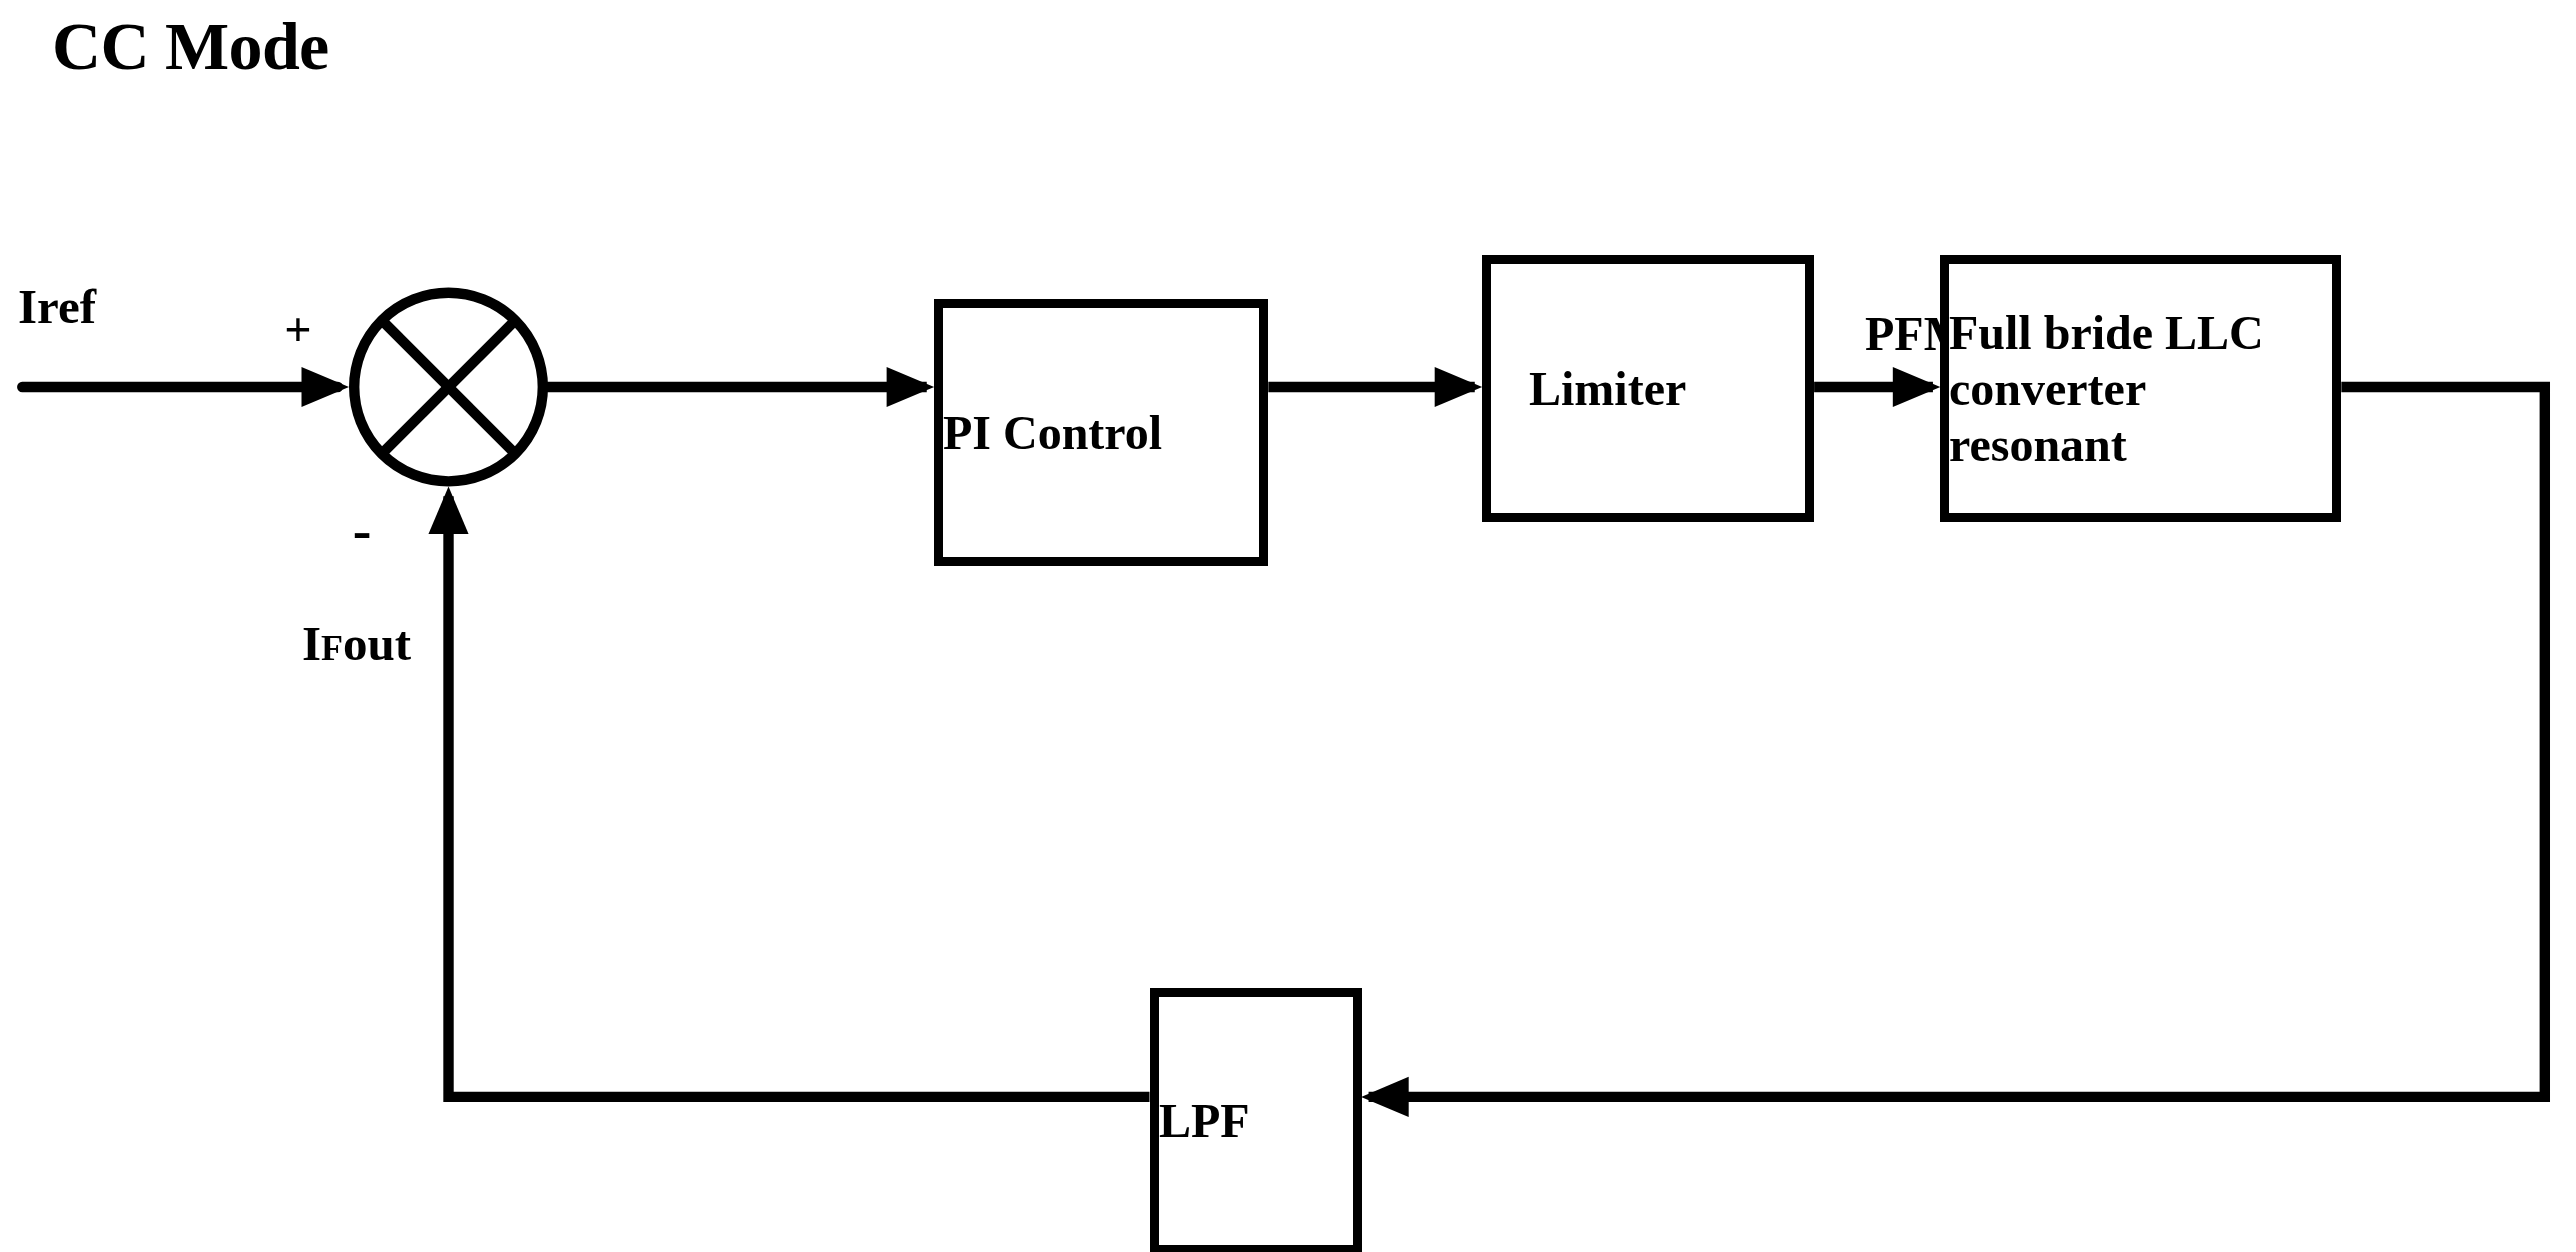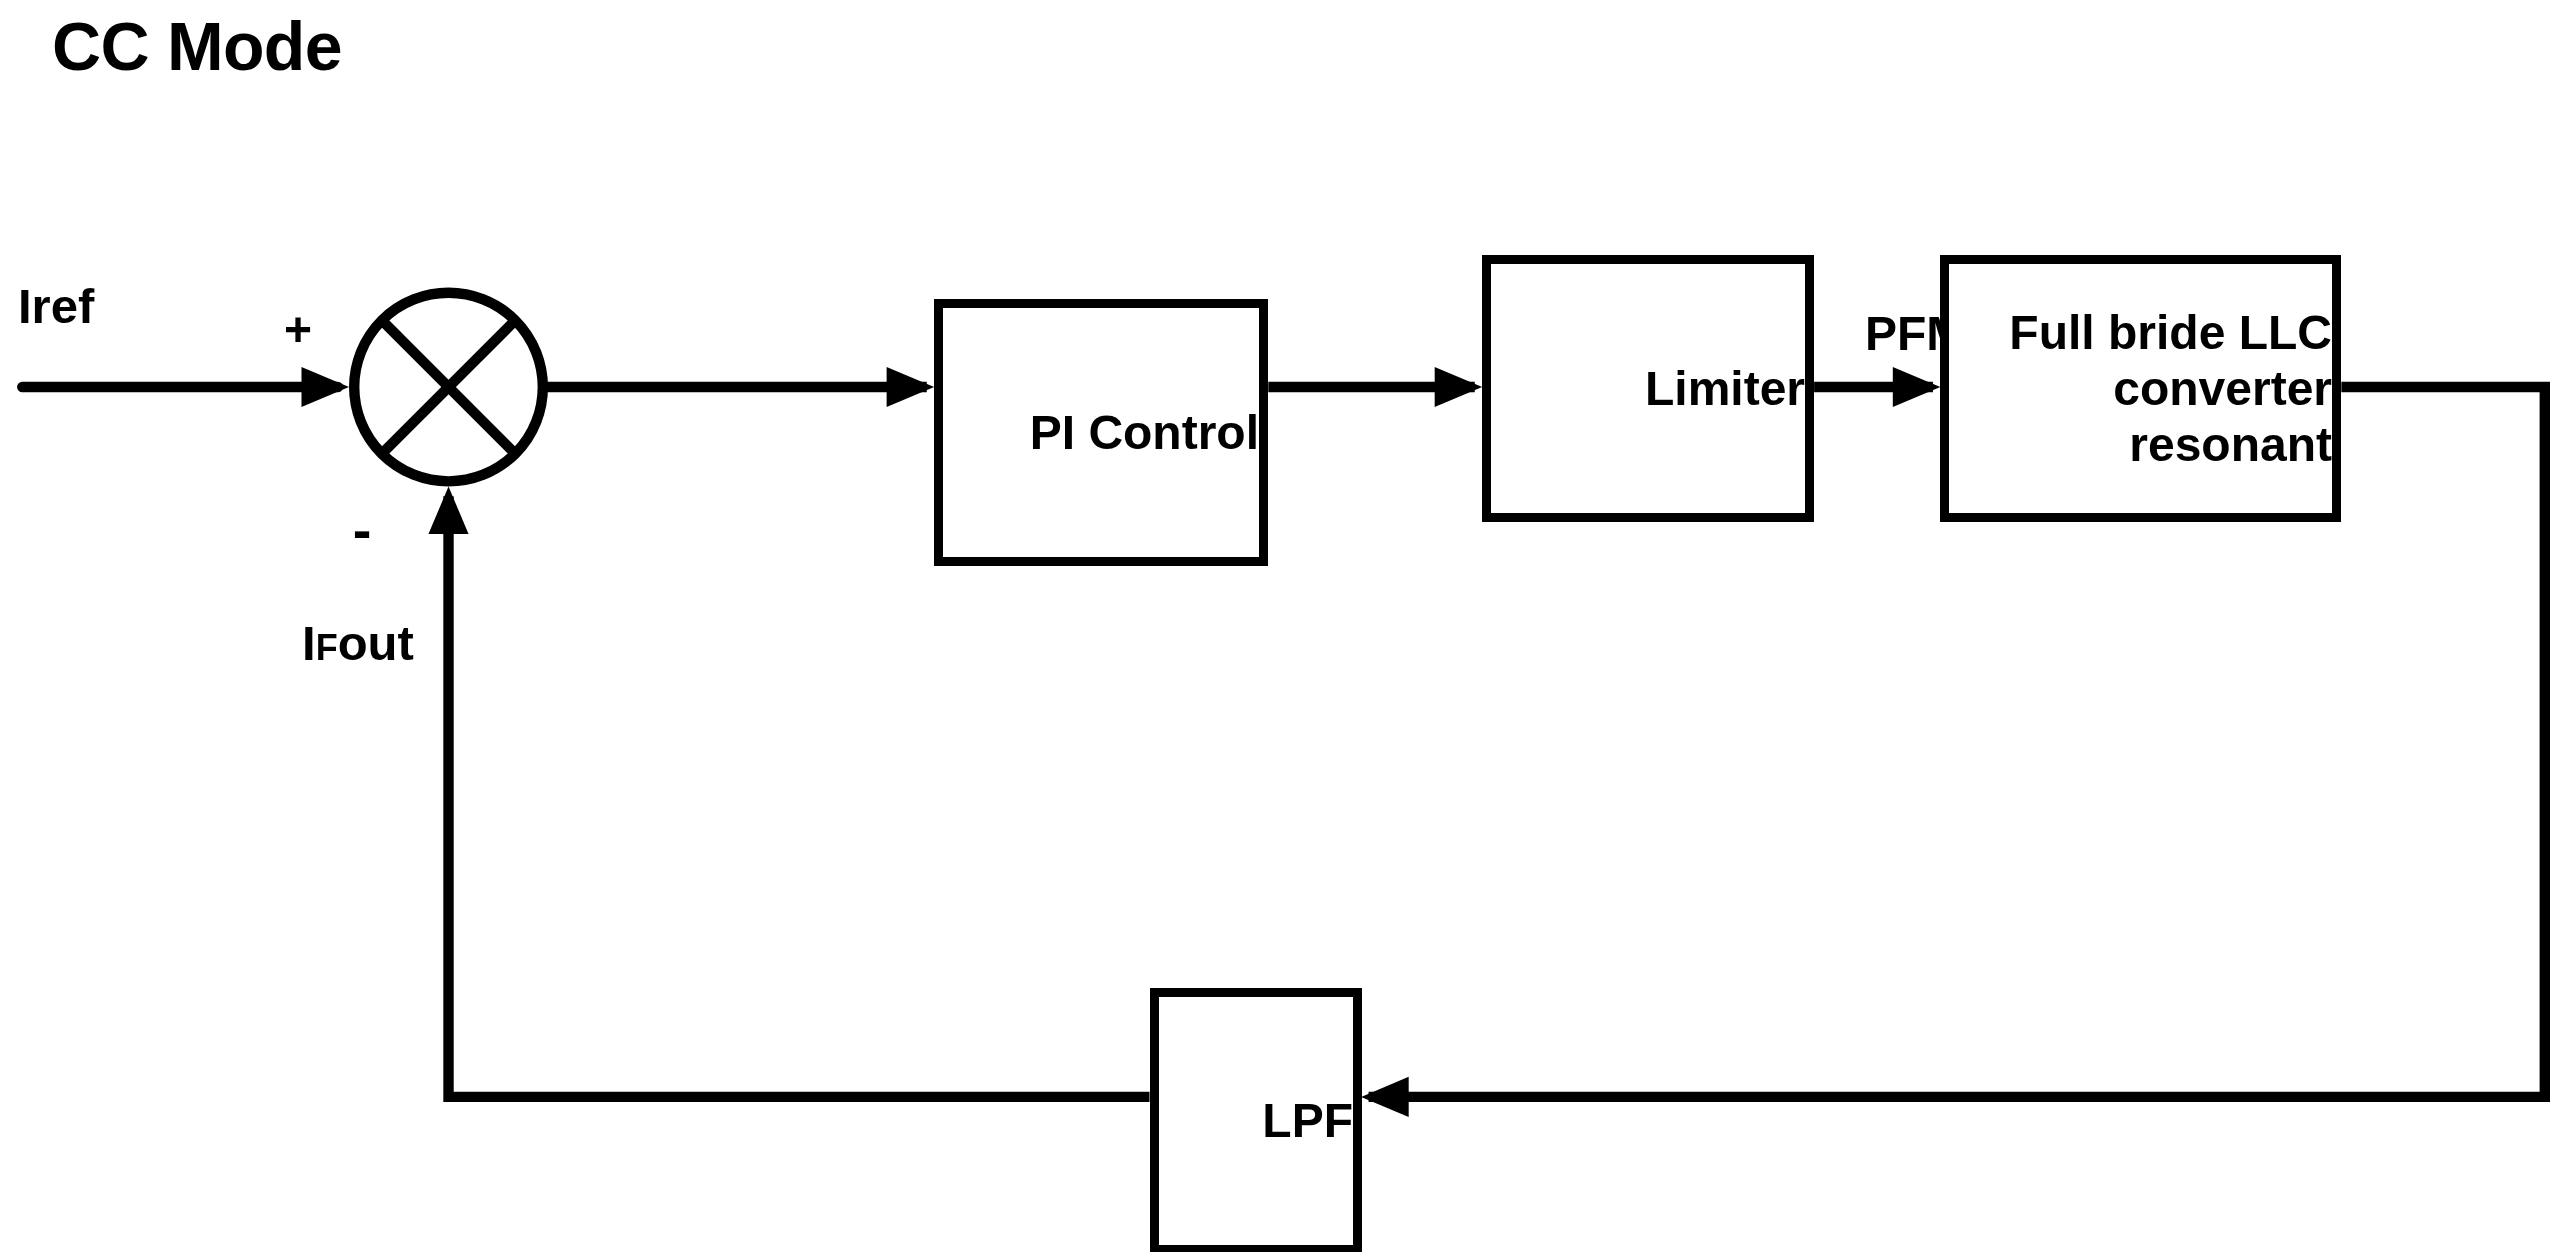--- a/index.html
+++ b/index.html
@@ -8,21 +8,21 @@
     background: #ffffff;
     width: 2576px;
     height: 1253px;
     overflow: hidden;
   }
   #canvas {
     position: relative;
     width: 2576px;
     height: 969px;
     background: #ffffff;
-    font-family: Liberation Sans, sans-serif;
+    font-family: Liberation Serif, serif;
     color: #000000;
   }
   #wires {
     position: absolute;
     left: 0; top: 0;
     width: 2576px;
     height: 1253px;
   }
   .lbl {
     position: absolute;
@@ -42,21 +42,21 @@
   .ifout { left: 302px; top: 619px; font-size: 49px; }
   .ifout .subf { font-size: 36px; }
   .pfm   { left: 1865px; top: 310px; width: 92px; font-size: 48px; text-align: center; }
   .block {
     position: absolute;
     box-sizing: border-box;
     border: 9.7px solid #000000;
     background: #ffffff;
     display: flex;
     flex-direction: column;
-    align-items: flex-end;
+    align-items: flex-start;
     justify-content: center;
     font-weight: bold;
     font-size: 48px;
     line-height: 56px;
     text-align: center;
     color: #000000;
   }
   .pi-block        { left: 934px; top: 255px;  width: 334px; height: 267px; margin-top: 44px; }
   .limiter-block   { left: 1482px; top: 255px;  width: 332px; height: 267px; padding-left: 38px; }
   .converter-block { left: 1940px; top: 255px;  width: 401px; height: 267px; }

